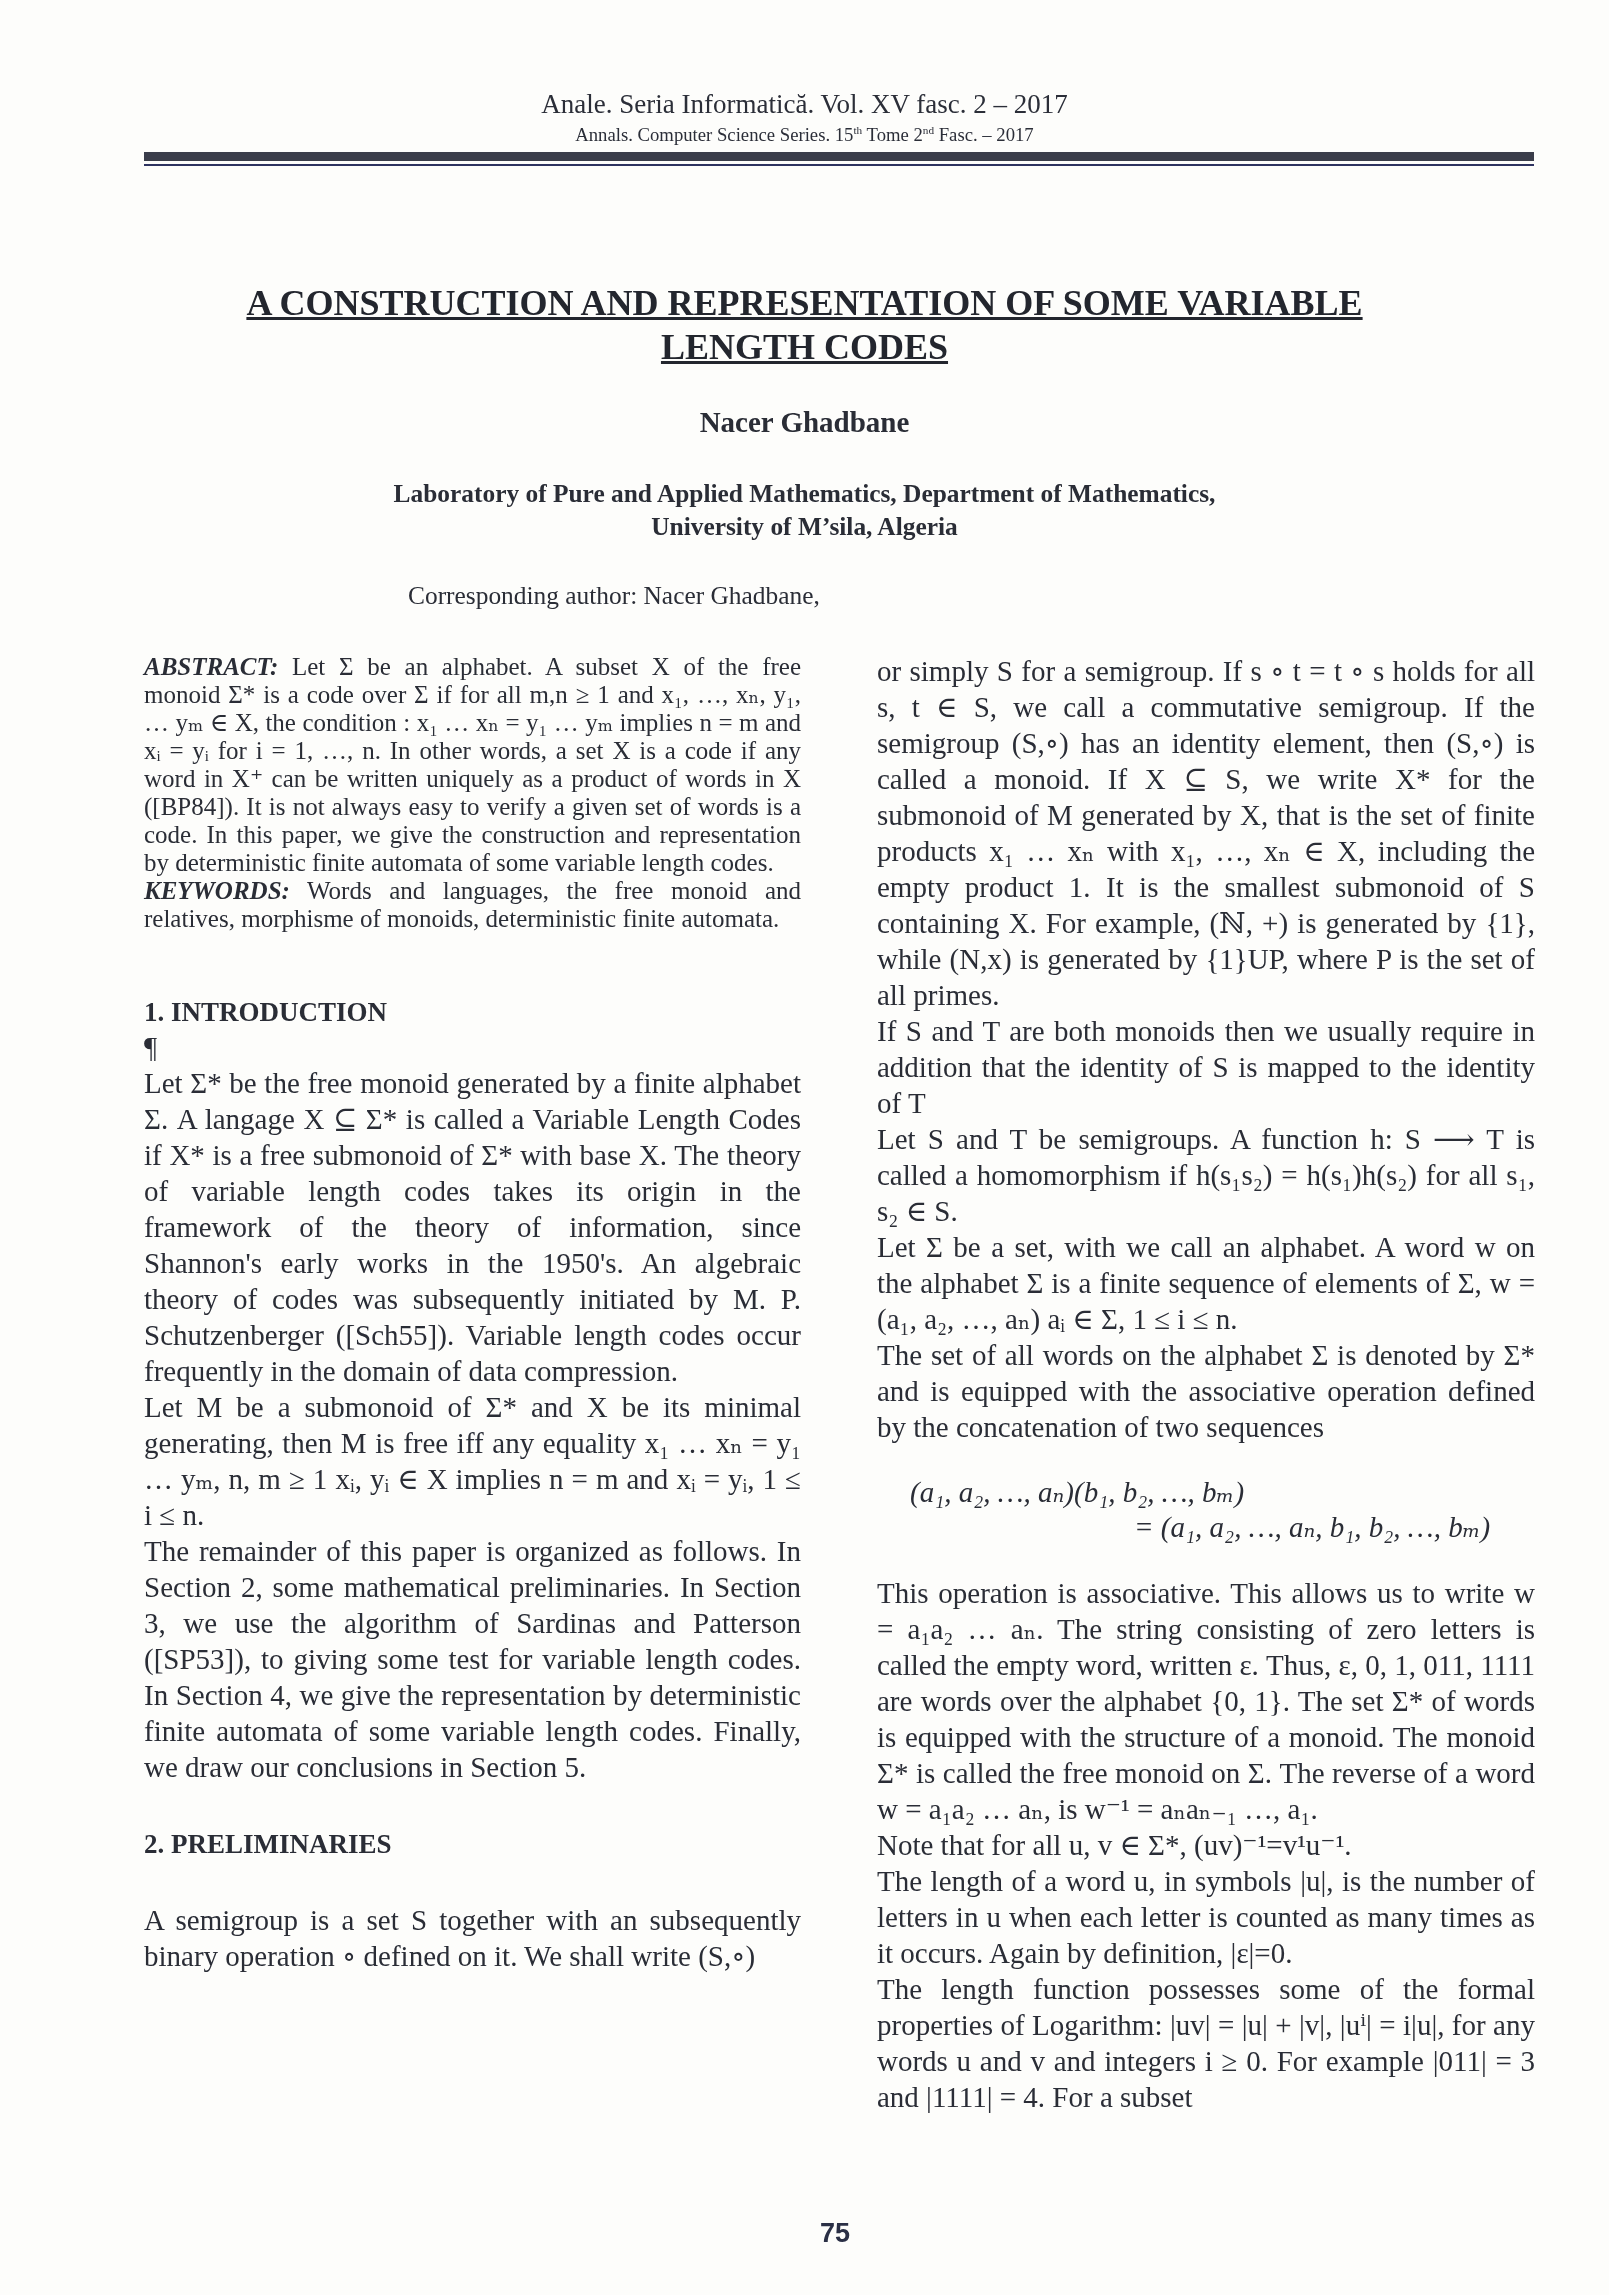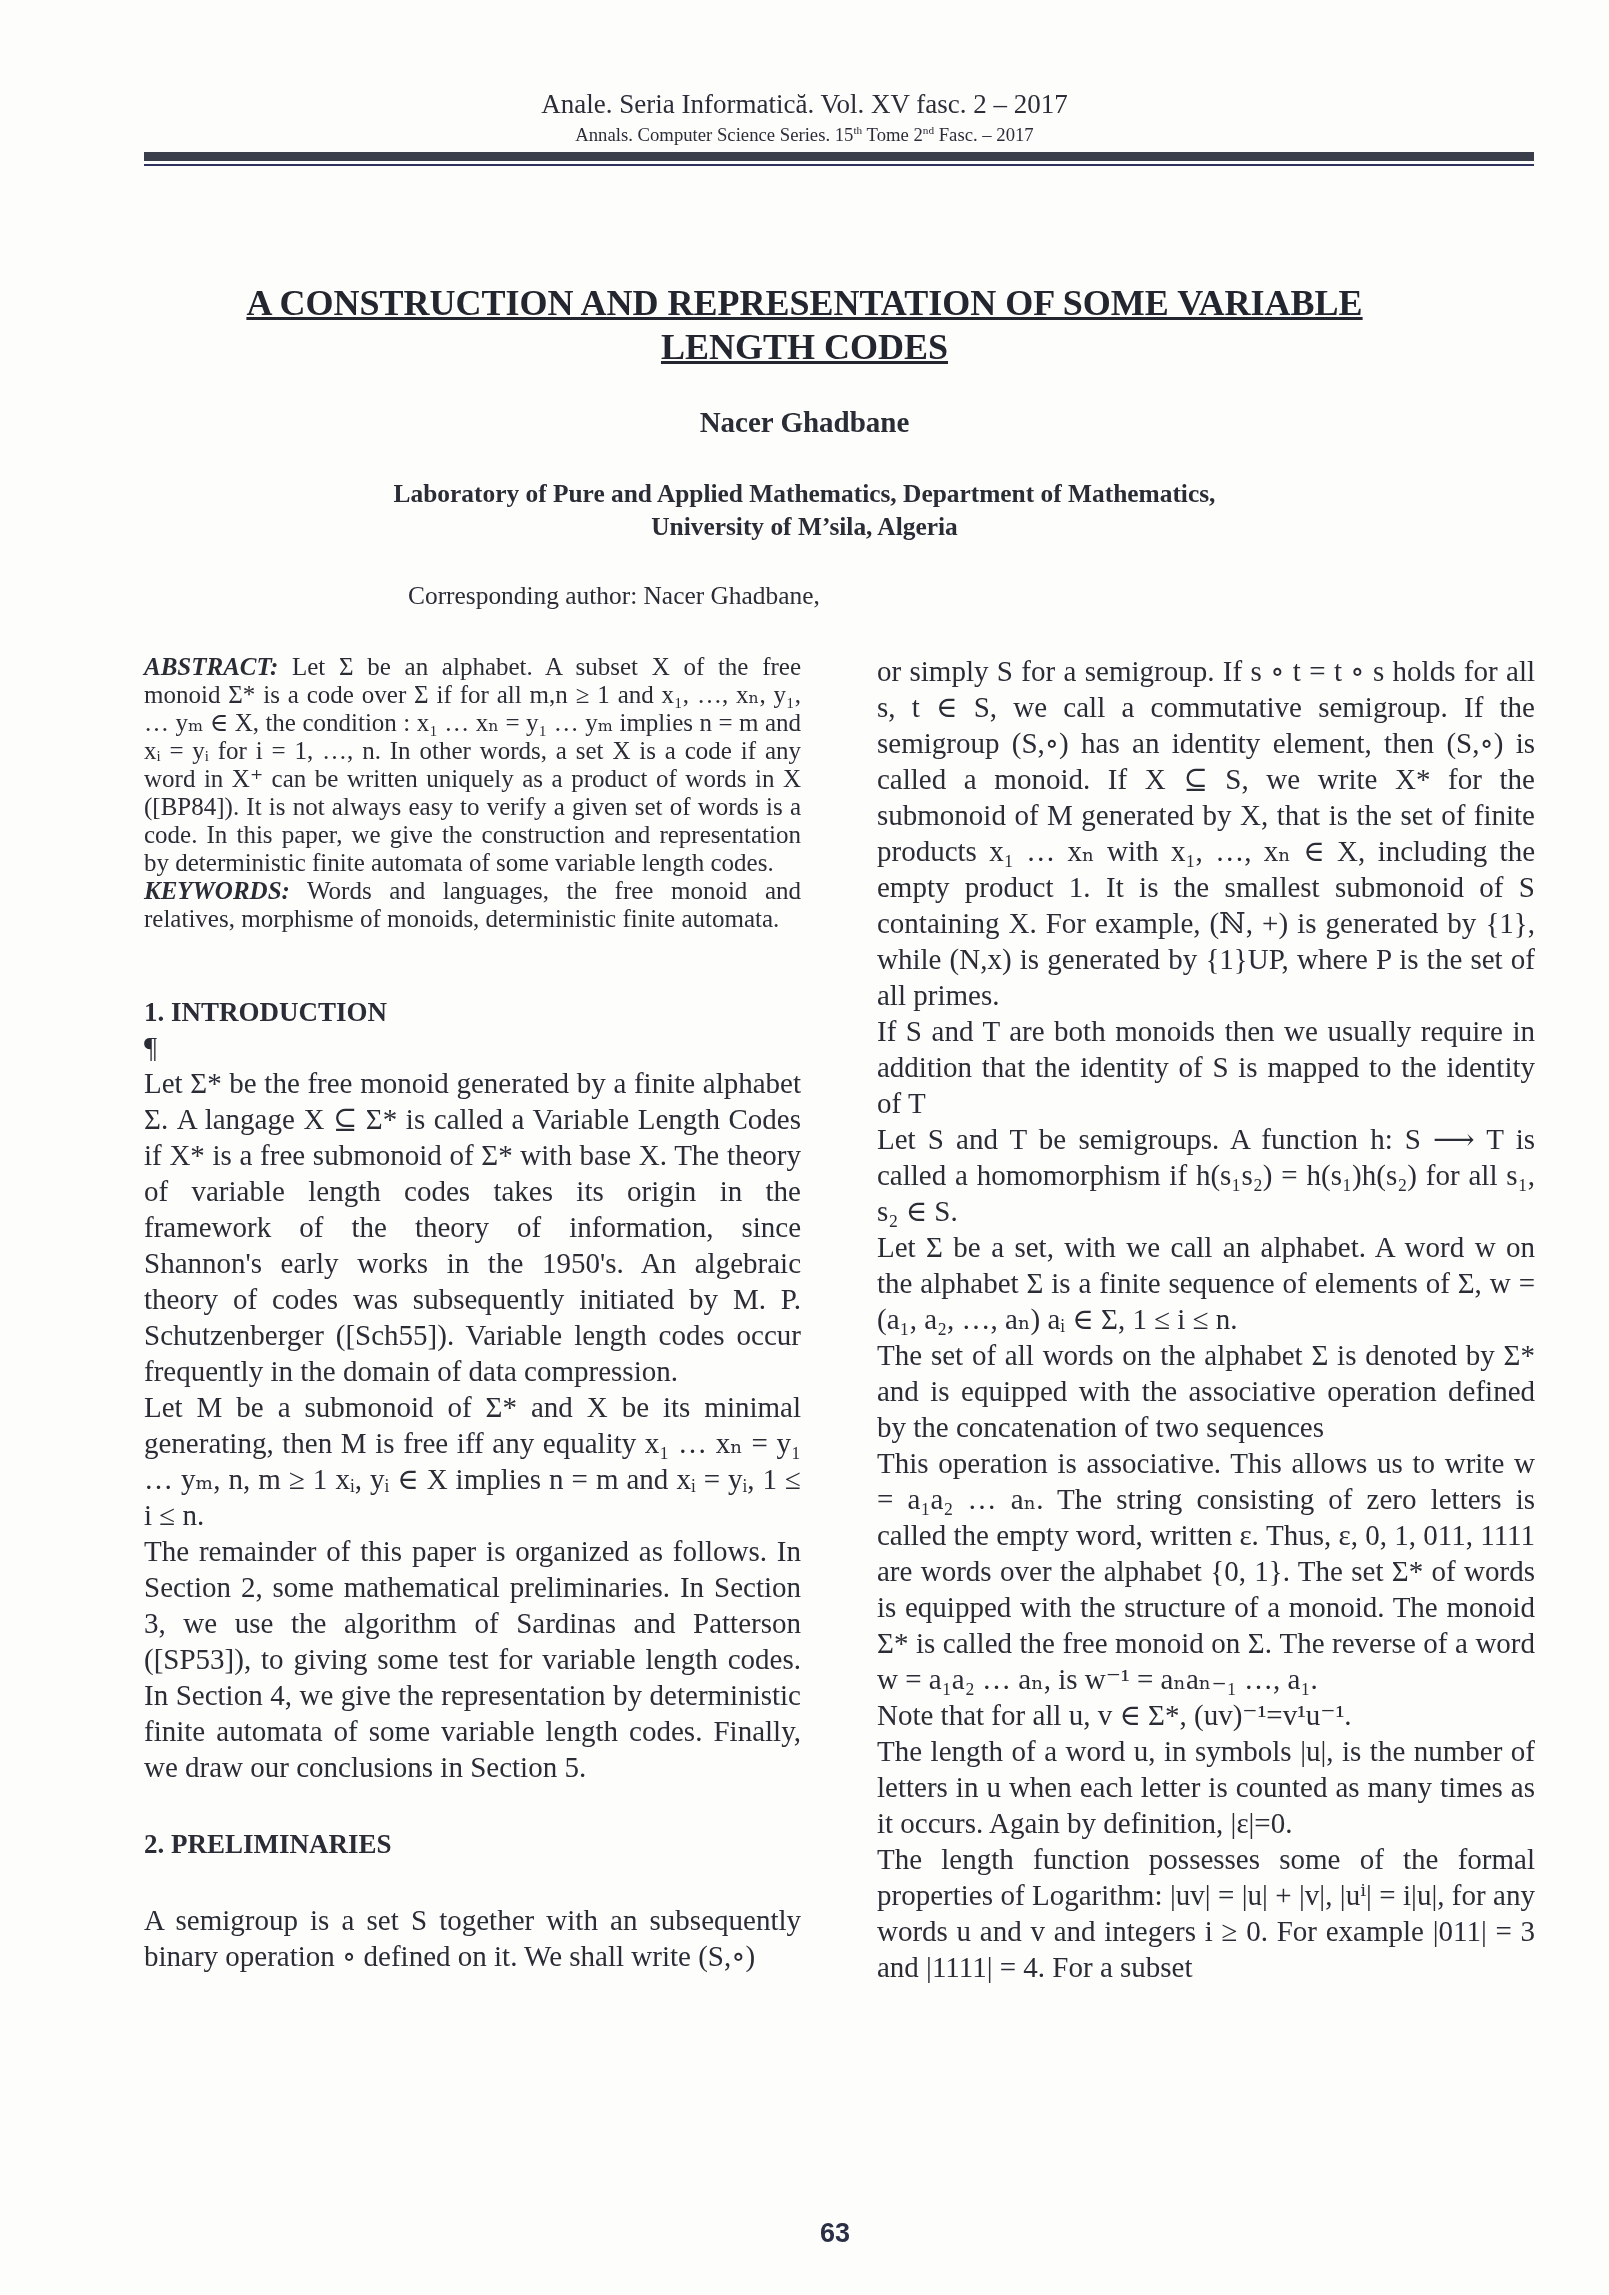--- a/index.html
+++ b/index.html
@@ -76,20 +76,24 @@
     <p style="margin-top:40px;">A semigroup is a set S  together with an subsequently binary operation ∘ defined on it. We shall write (S,∘)</p>
   </div>
 </div>
 
 <div class="col col-right body">
   <p>or simply S for a semigroup. If s ∘ t = t ∘ s holds for all s, t ∈ S, we call a commutative semigroup. If the semigroup (S,∘) has an identity element, then (S,∘) is called a monoid. If X ⊆ S, we write X* for the submonoid of M generated by X, that is the set of finite products x₁ … xₙ with x₁, …, xₙ ∈ X, including the empty product 1. It is the smallest submonoid of S containing X. For example, (ℕ, +) is generated by {1}, while (N,x) is generated by {1}UP, where P is the set of all primes.</p>
   <p>If S and T are both monoids then we usually require in addition that the identity of S is mapped to the identity of T</p>
   <p>Let S and T be semigroups. A function h: S ⟶ T is called a homomorphism if  h(s₁s₂) = h(s₁)h(s₂) for all s₁, s₂ ∈ S.</p>
   <p>Let Σ be a set, with we call an alphabet. A word w on the alphabet Σ is a finite sequence of elements of Σ, w = (a₁, a₂, …, aₙ)   aᵢ ∈ Σ, 1 ≤ i ≤ n.</p>
   <p>The set of all words on the alphabet Σ is denoted by Σ* and is equipped with the associative operation defined by the concatenation of two sequences</p>
+  <div class="eq" style="margin-top:29px; margin-bottom:29px;">
+    <span class="l1">(a₁, a₂, …, aₙ)(b₁, b₂, …, bₘ)</span>
+    <span class="l2">= (a₁, a₂, …, aₙ, b₁, b₂, …, bₘ)</span>
+  </div>
   <p>This operation is associative. This allows us to write w = a₁a₂ … aₙ. The string consisting of zero letters is called the empty word, written ε. Thus, ε, 0, 1, 011, 1111 are words over the alphabet {0, 1}. The set Σ* of words is equipped with the structure of a monoid. The monoid Σ* is called the free monoid on Σ. The reverse of a word w = a₁a₂ … aₙ, is w⁻¹ = aₙaₙ₋₁ …, a₁.</p>
   <p>Note that for all u, v ∈ Σ*, (uv)⁻¹=v¹u⁻¹.</p>
   <p>The length of a word u, in symbols |u|, is the number of letters in u when each letter is counted as many times as it occurs. Again by definition, |ε|=0.</p>
   <p>The length function possesses some of the formal properties of Logarithm: |uv| = |u| + |v|, |uⁱ| = i|u|, for any words u and v and integers i ≥ 0. For example |011| = 3 and |1111| = 4. For a subset</p>
 </div>
 
-<div class="abs pagenum">63</div>
+<div class="abs pagenum">75</div>
 
 
 </body></html>

